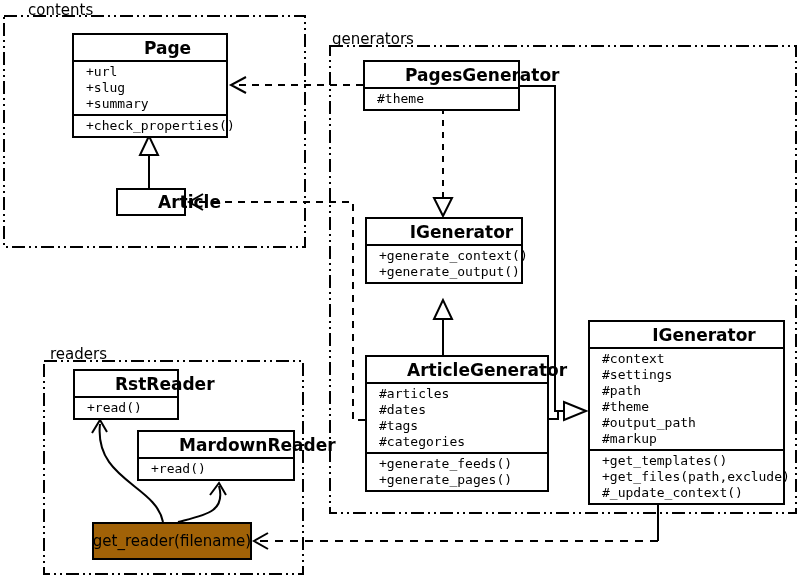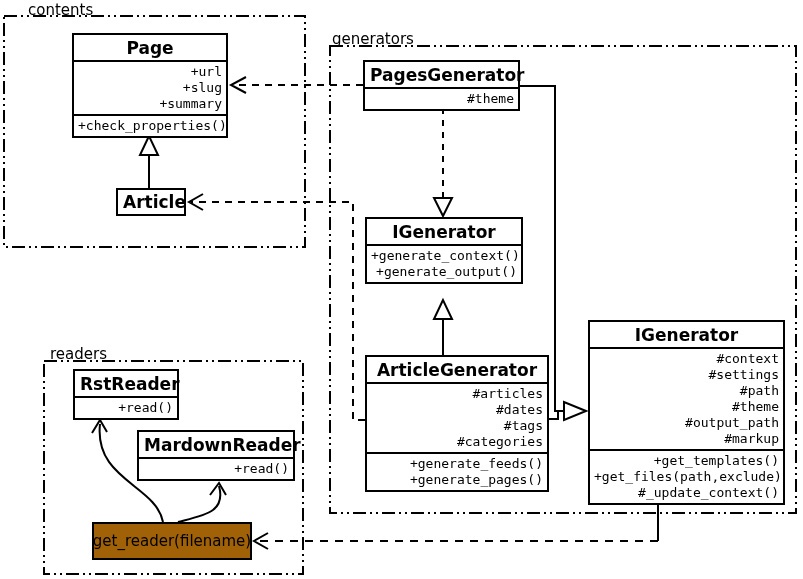--- a/index.html
+++ b/index.html
@@ -10,31 +10,31 @@
   #wires{position:absolute;left:0;top:0;z-index:1;}
   .pkg-label{
     position:absolute;z-index:3;font:15px "DejaVu Sans",sans-serif;color:#000;
   }
   .uml-class{
     position:absolute;z-index:2;background:#fff;border:2px solid #000;
     box-sizing:border-box;
   }
   .uml-title{
     font:bold 17px "DejaVu Sans",sans-serif;text-align:center;
-    padding:3px 5px 2px 5px;white-space:nowrap;
+    padding:3px 5px 2px 5px;white-space:nowrap;margin-left:35px;
   }
   .uml-stereo{
     font:13px "DejaVu Sans Mono",monospace;text-align:center;
     padding:3px 4px 0 4px;white-space:nowrap;
   }
   .uml-stereo + .uml-title{padding-top:0;}
   .uml-section{border-top:2px solid #000;padding:2px 0;}
   .uml-row{
     font:13px "DejaVu Sans Mono",monospace;line-height:16px;
-    padding:0 4px;white-space:nowrap;text-align:right;
+    padding:0 12px;white-space:nowrap;
   }
   .plain-box{
     position:absolute;z-index:2;background:#a16207;border:2px solid #000;
     box-sizing:border-box;display:flex;align-items:center;justify-content:center;
     font:15px "DejaVu Sans",sans-serif;white-space:nowrap;
   }
 </style>
 </head>
 <body>
 

